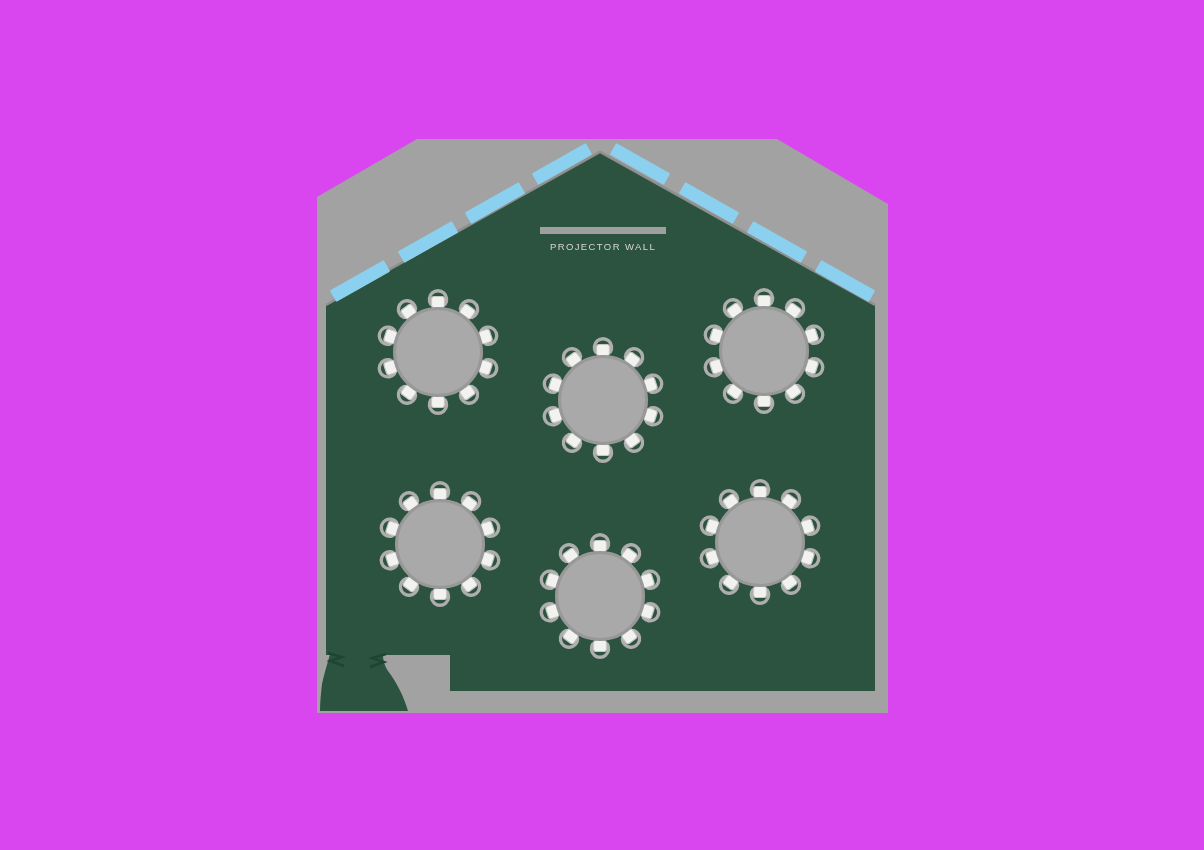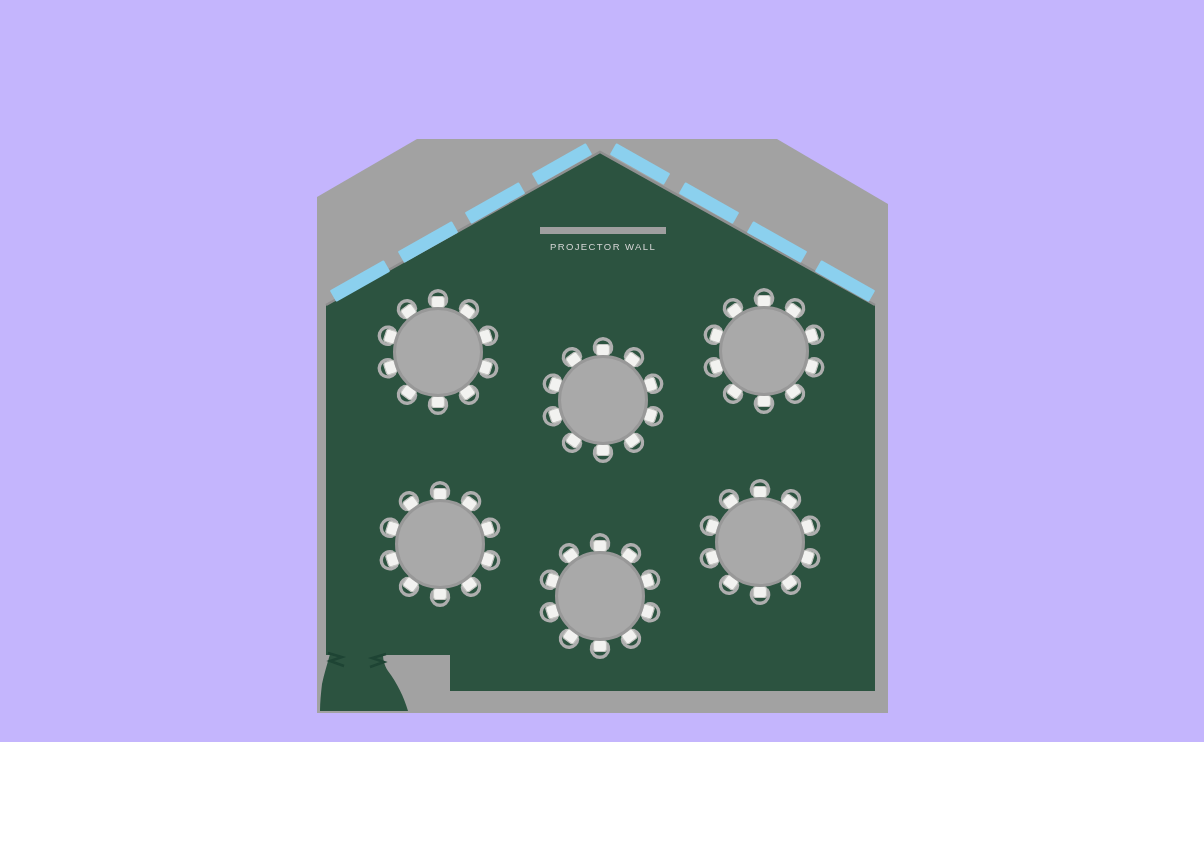--- a/index.html
+++ b/index.html
@@ -7,22 +7,22 @@
     padding: 0;
     background: #ffffff;
     width: 1204px;
     height: 850px;
     overflow: hidden;
     font-family: "Liberation Sans", sans-serif;
   }
   #stage {
     position: relative;
     width: 1204px;
-    height: 742px;
-    background: #c4b5fd;
+    height: 850px;
+    background: #d946ef;
   }
   svg { display: block; }
   .plan-label {
     font-family: "Liberation Sans", sans-serif;
     font-size: 9.5px;
     letter-spacing: 1.4px;
     fill: #d6d6d6;
     text-anchor: middle;
   }
 </style>

